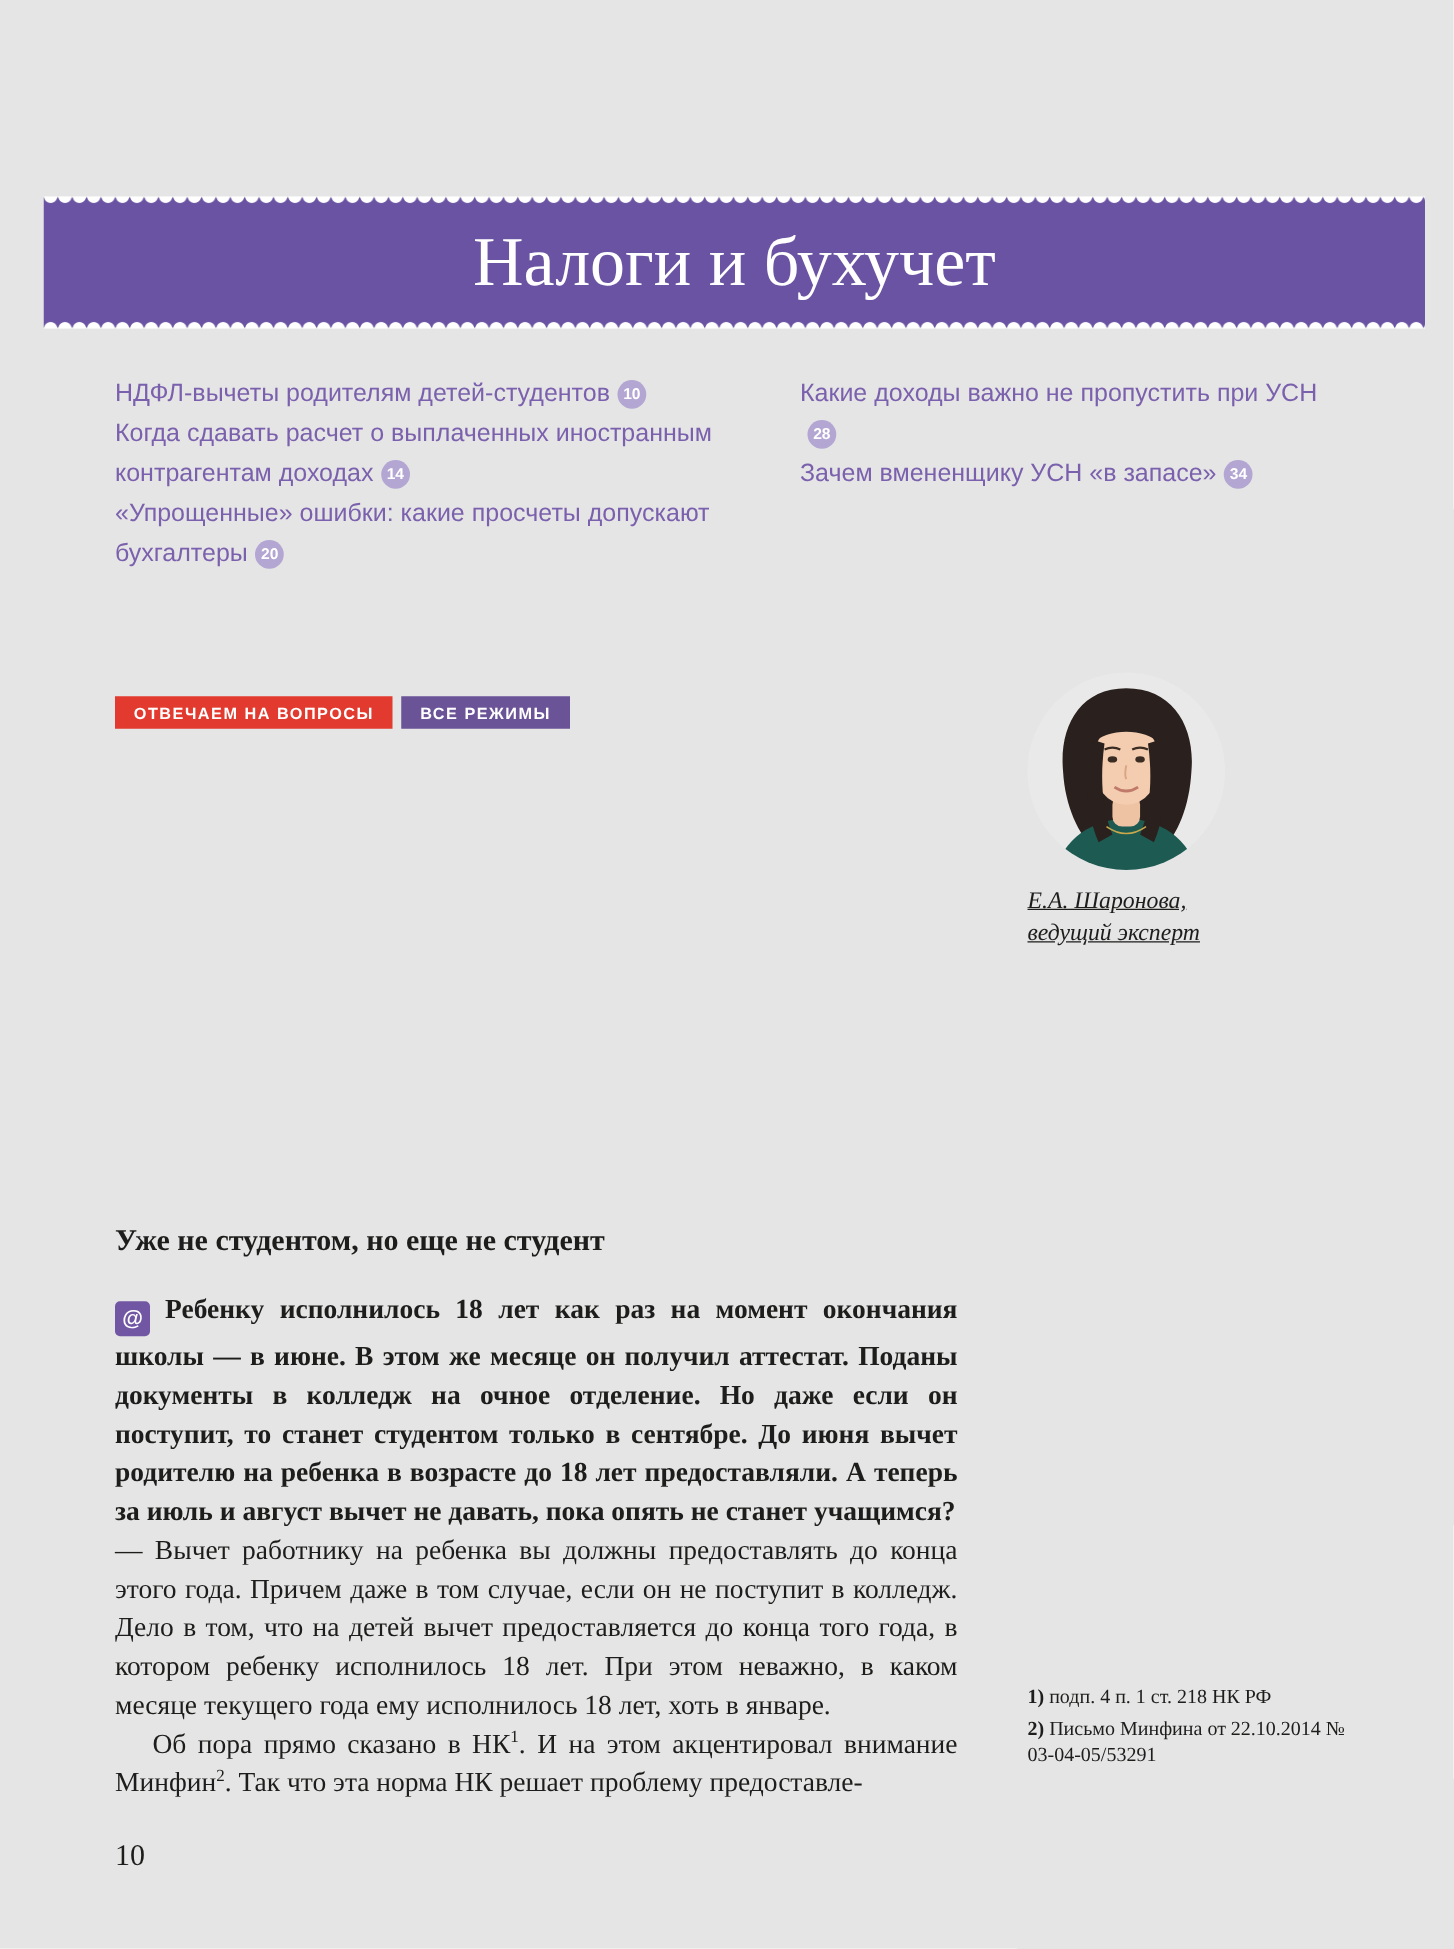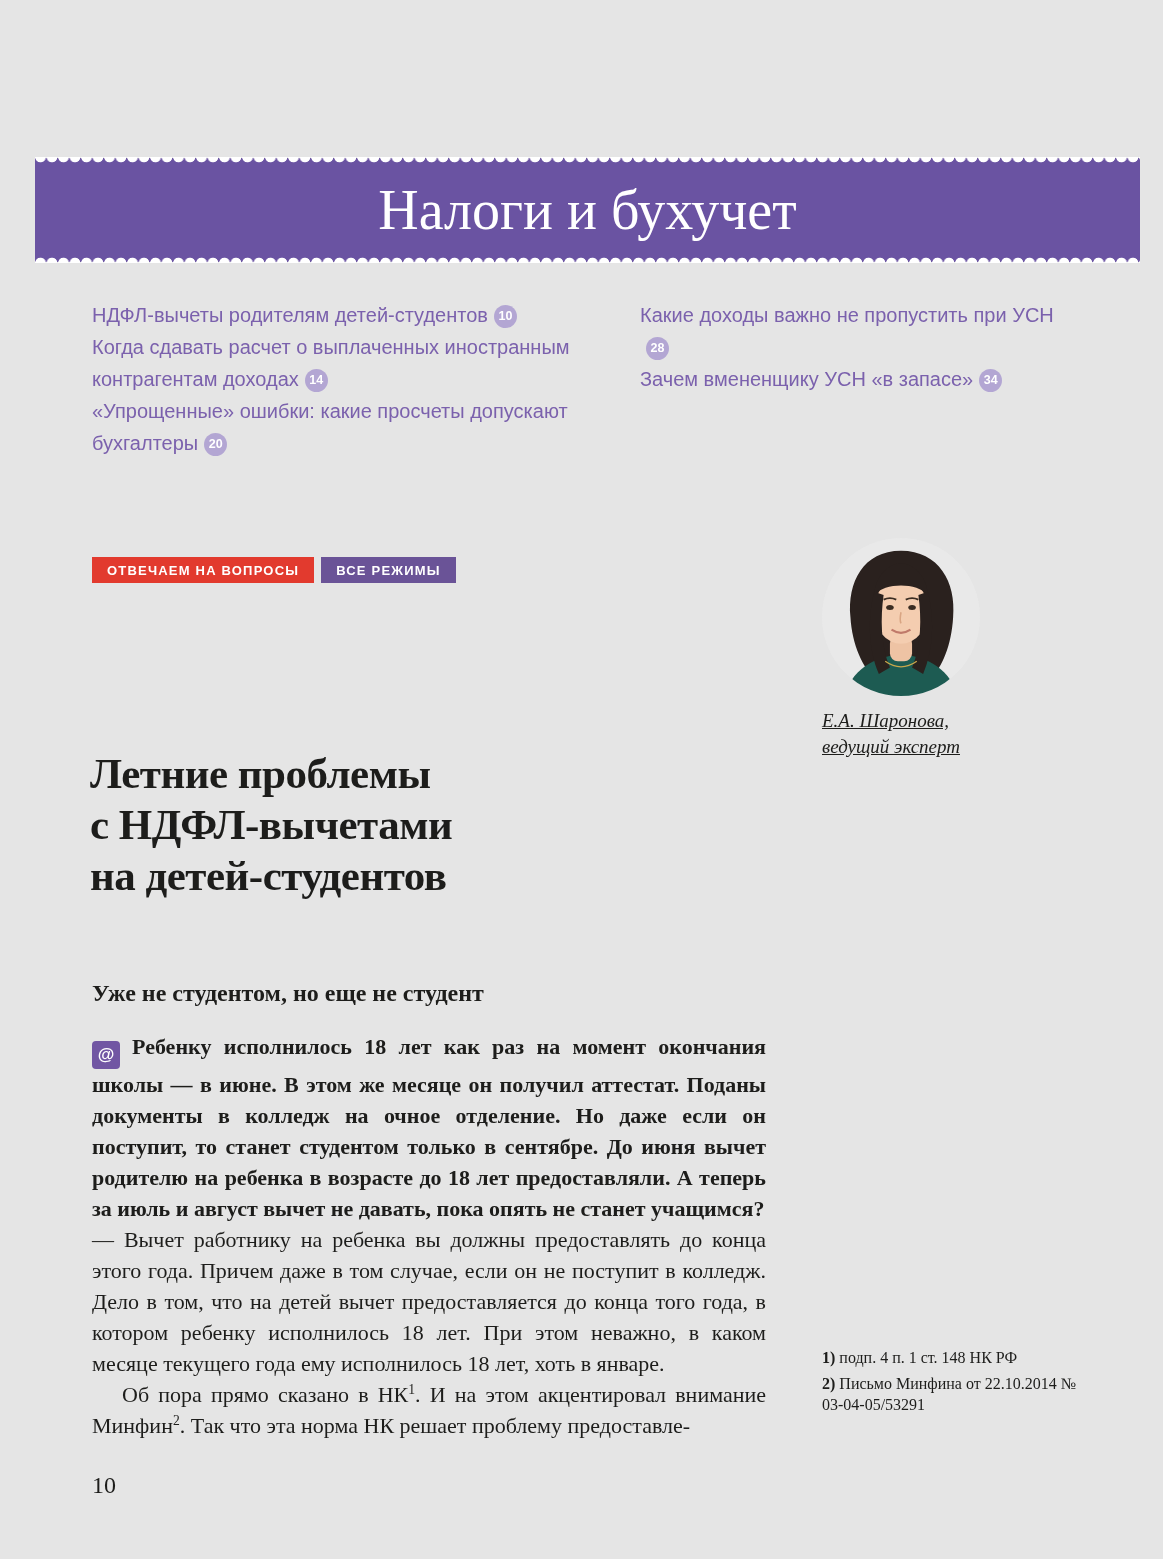--- a/index.html
+++ b/index.html
@@ -138,38 +138,33 @@
       <path d="M44 58 Q 50 62 56 58" stroke="#c07a6a" stroke-width="1.4" fill="none"></path>
 
       <path d="M40 78 Q 50 85 60 78" stroke="#c9a84c" stroke-width="0.8" fill="none"></path>
     </svg>
   </div>
   <div class="author-caption">
     <div>Е.А. Шаронова,</div>
     <div>ведущий эксперт</div>
   </div>
 
-  <div class="article-title">
-    <div>Летние проблемы</div>
-    <div>с НДФЛ-вычетами</div>
-    <div>на детей-студентов</div>
-  </div>
 
   <div class="section-heading">Уже не студентом, но еще не студент</div>
 
   <div class="body-col">
     <p class="q"><span class="at-chip">@</span><span>Ребенку исполнилось 18 лет как раз на момент окончания школы — в июне. В этом же месяце он получил аттестат. Поданы документы в колледж на очное отделение. Но даже если он поступит, то станет студентом только в сентябре. До июня вычет родителю на ребенка в возрасте до 18 лет предоставляли. А теперь за июль и август вычет не давать, пока опять не станет учащимся?</span></p>
     <p class="a">— Вычет работнику на ребенка вы должны предоставлять до конца этого года. Причем даже в том случае, если он не поступит в колледж. Дело в том, что на детей вычет предоставляется до конца того года, в котором ребенку исполнилось 18 лет. При этом неважно, в каком месяце текущего года ему исполнилось 18 лет, хоть в январе.</p>
     <p class="a a-indent"><span>Об пора прямо сказано в НК</span><sup>1</sup><span>. И на этом акцентировал внимание Минфин</span><sup>2</sup><span>. Так что эта норма НК решает проблему предоставле-</span></p>
   </div>
 
   <div class="footnotes">
     <div class="footnote">
       <span class="fn-num">1)</span>
-      <span>подп. 4 п. 1 ст. 148 НК РФ</span>
+      <span>подп. 4 п. 1 ст. 218 НК РФ</span>
     </div>
     <div class="footnote">
       <span class="fn-num">2)</span>
       <span>Письмо Минфина от 22.10.2014 № 03-04-05/53291</span>
     </div>
   </div>
 
   <div class="page-num">10</div>
 
 </div>

